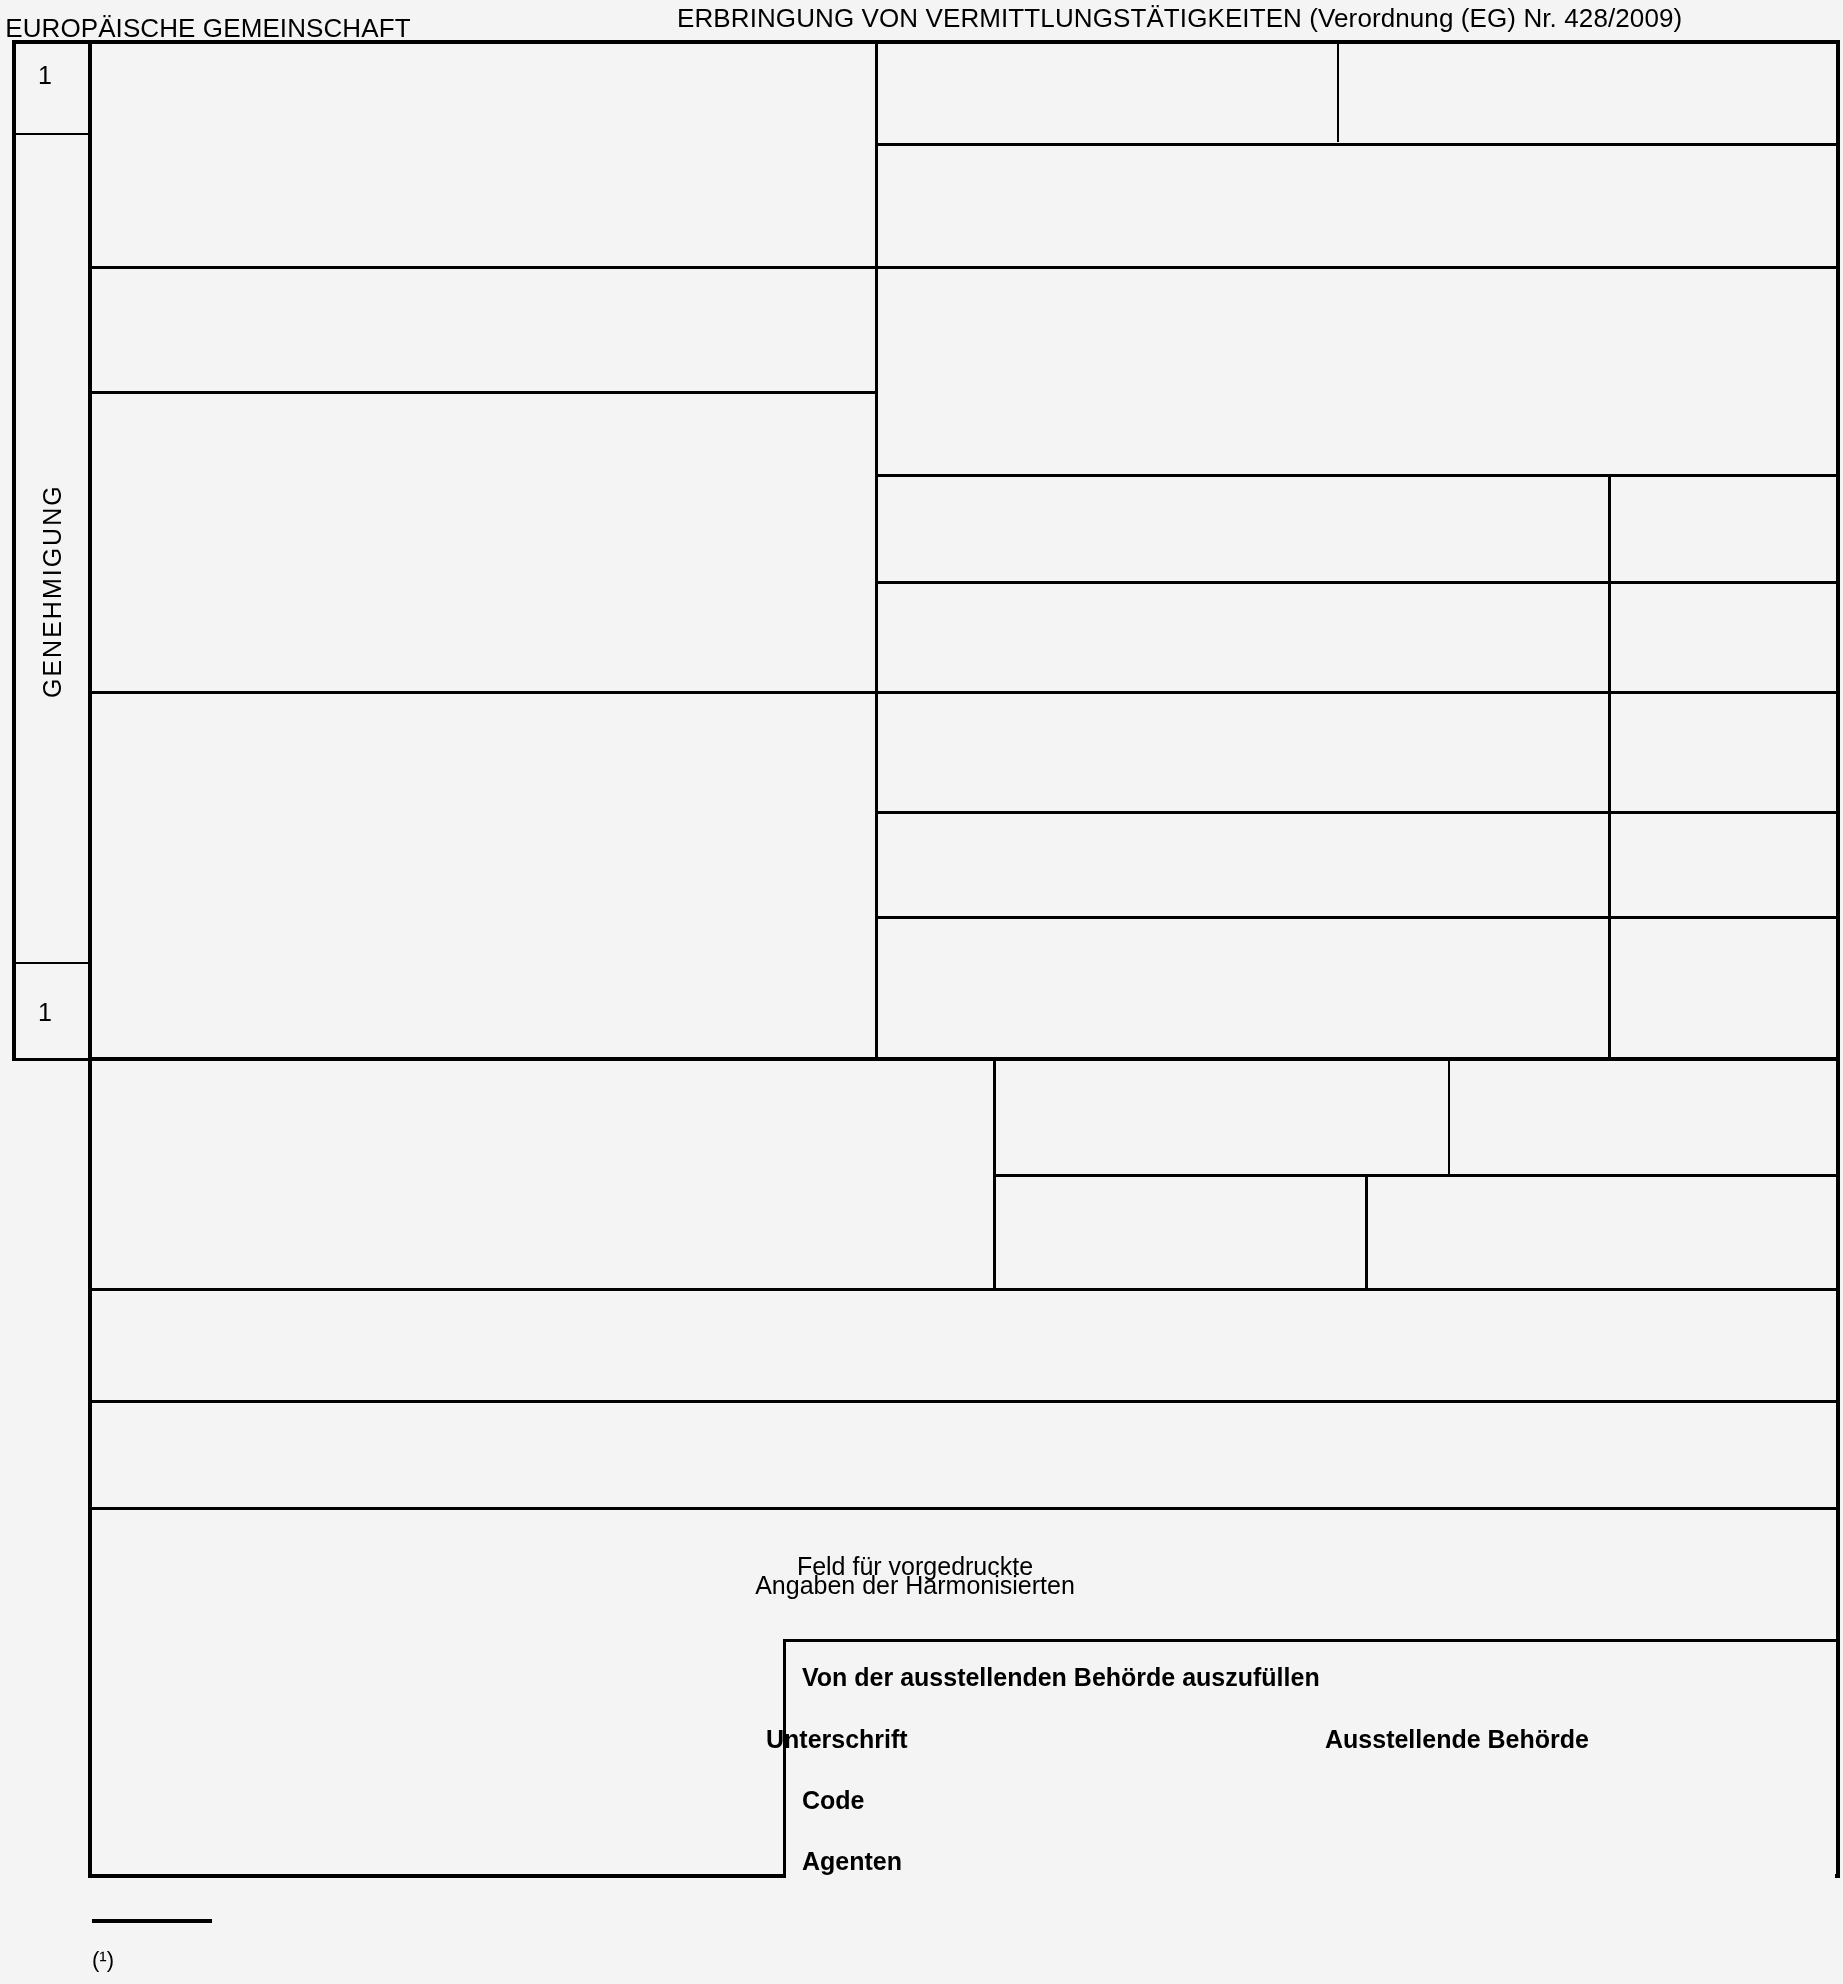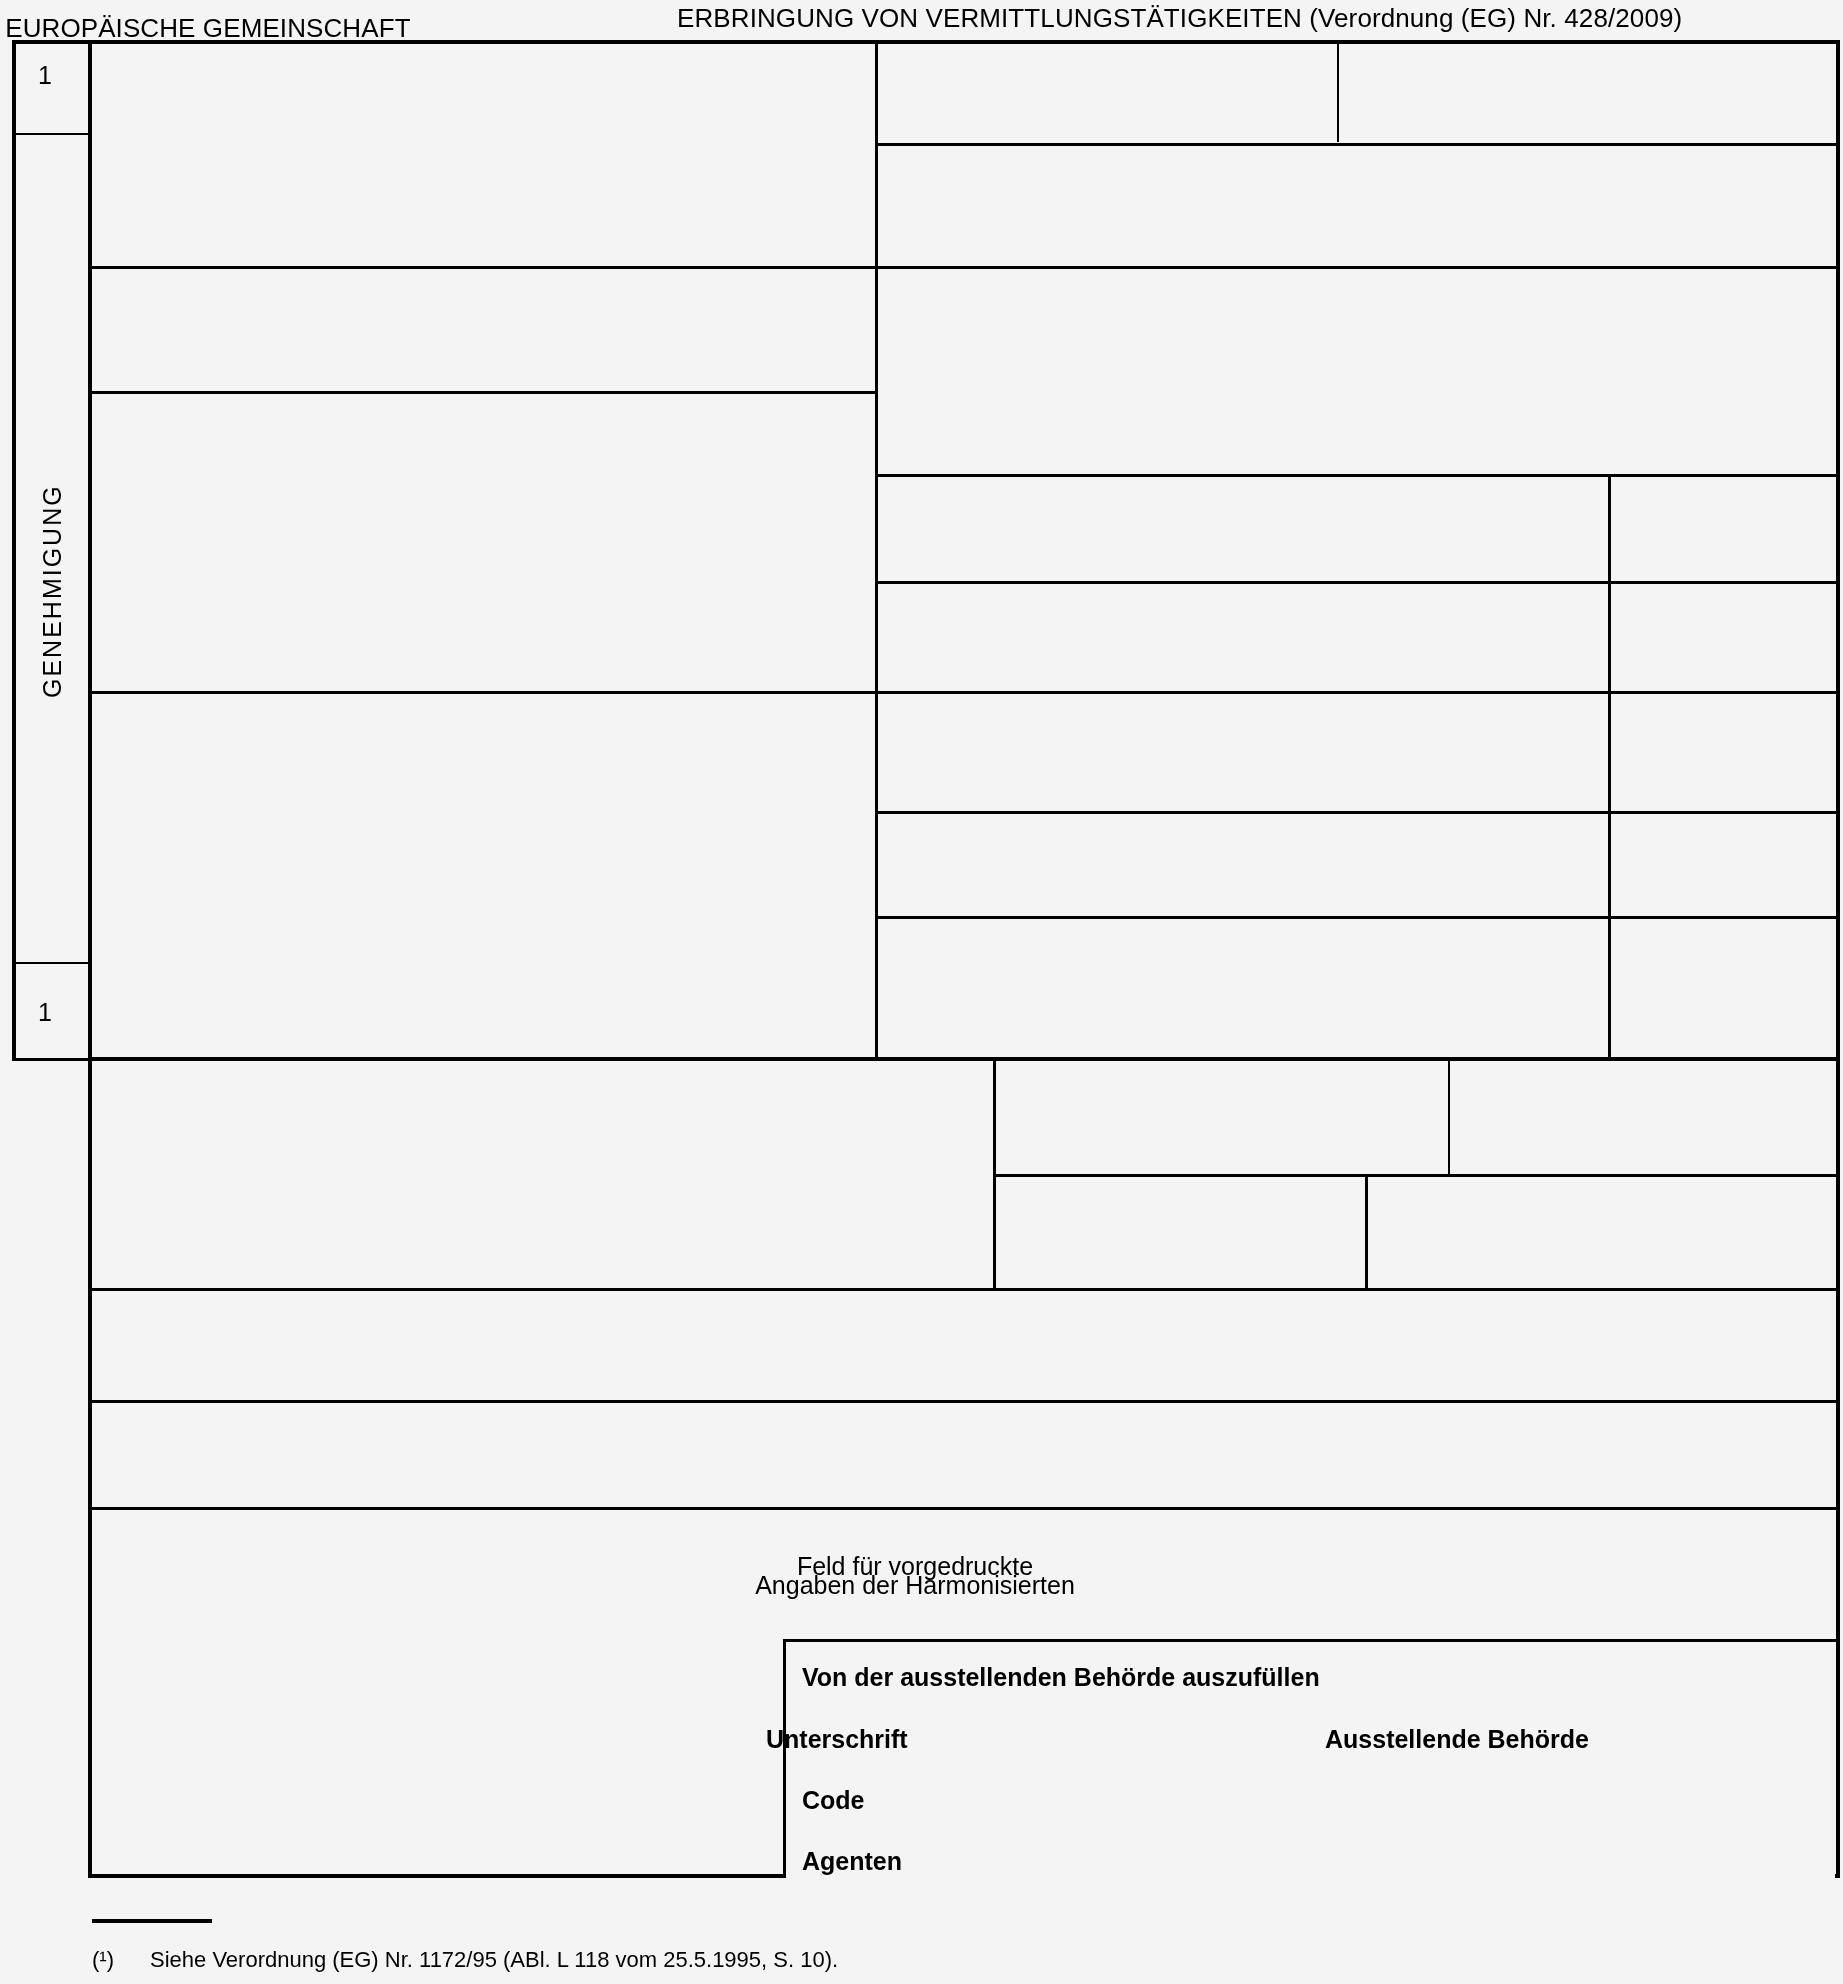--- a/index.html
+++ b/index.html
@@ -233,16 +233,15 @@
 
   <div class="lbl" style="left:766px;top:1723px;">Unterschrift</div>
   <div class="lbl" style="left:1325px;top:1723px;">Ausstellende Behörde</div>
 
   <div class="lbl" style="left:802px;top:1784px;">Code</div>
 
   <div class="lbl" style="left:802px;top:1845px;">Agenten</div>
 
   <div class="fnrule" style="left:92px;top:1919px;width:120px;"></div>
   <div class="fnote" style="left:92px;top:1945px;">(¹)</div>
-  <div class="fnote" style="left:150px;top:1945px;">Siehe Verordnung (EG) Nr. 1172/95 (ABl. L 118 vom 25.5.1995, S. 10).</div>
 
 </div>
 
 
 </body></html>

